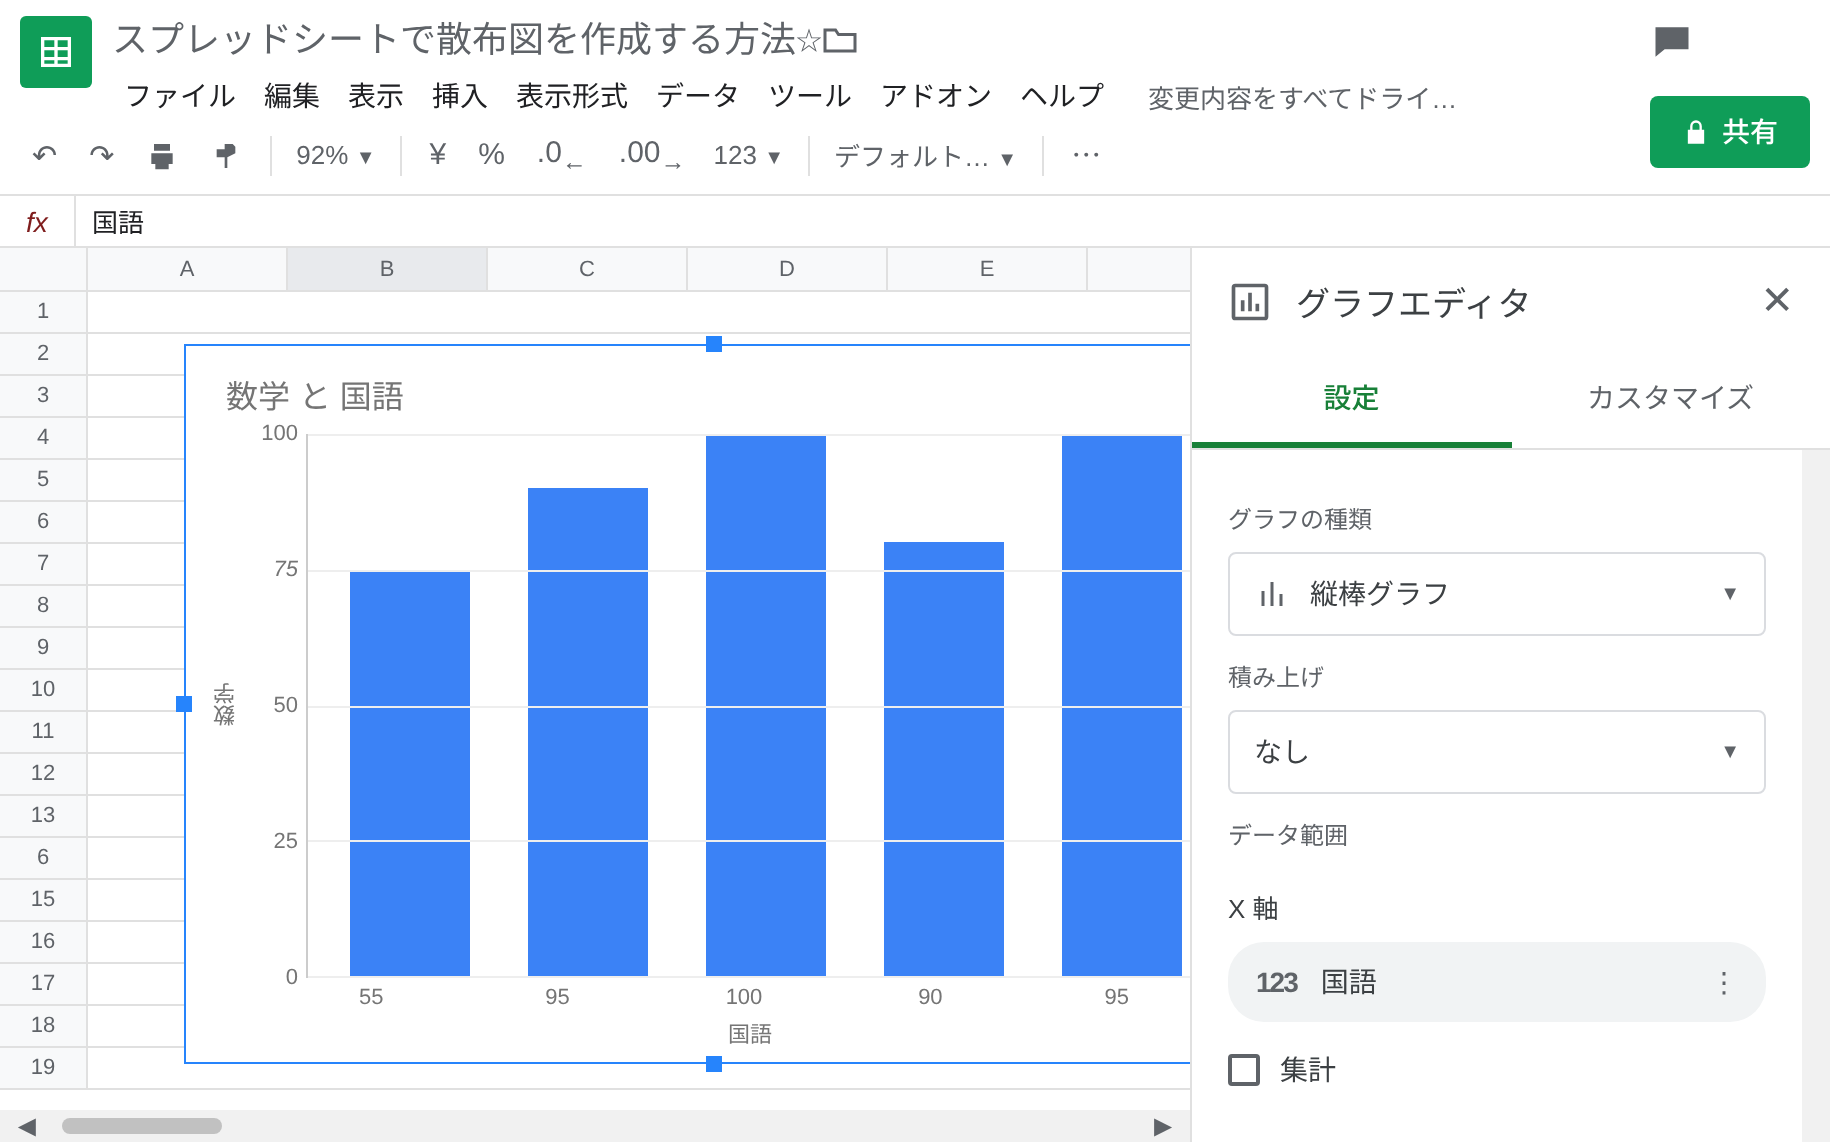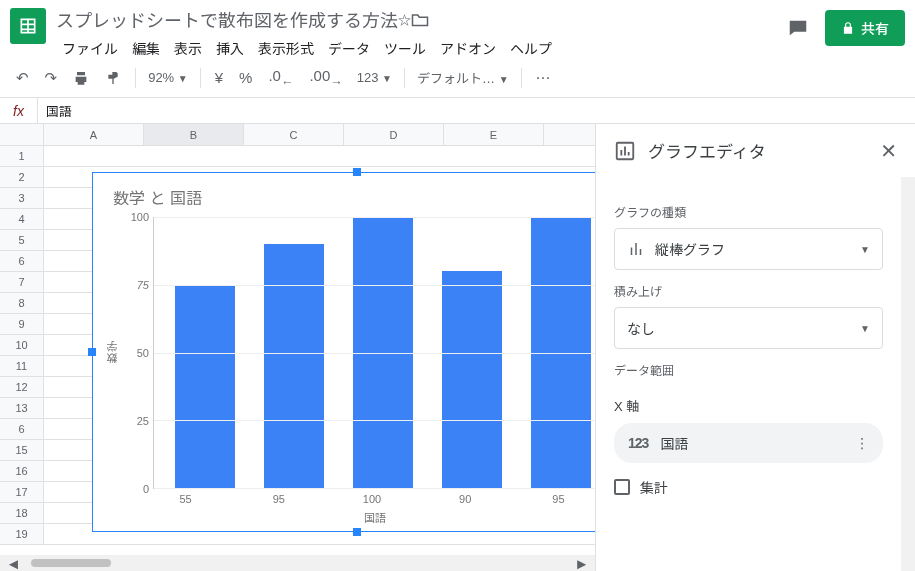--- a/index.html
+++ b/index.html
@@ -8,21 +8,21 @@
   .hdr { display: flex; align-items: flex-start; padding: 6px 10px 0 10px; height: 58px; border-bottom: 1px solid #fff; }
   .logo { width: 36px; height: 36px; background: #0f9d58; border-radius: 3px; display: flex; align-items: center; justify-content: center; margin-right: 10px; margin-top: 2px;}
   .logo svg { width: 20px; height: 20px; }
   .title-wrap { flex: 1; }
   .title-row { display: flex; align-items: center; gap: 0; }
   .doc-title { font-size: 18px; color: #5f6368; }
   .icon-gray { color: #5f6368; }
   .menubar { margin-top: 4px; display: flex; gap: 2px; font-size: 14px; color: #202124; align-items: center;}
   .menubar span { padding: 2px 6px; cursor: pointer; }
   .savemsg { color: #5f6368; font-size: 13px; margin-left: 8px;}
-  .hdr-right { display: flex; align-items: center; gap: 16px; padding-top: 4px;}
+  .hdr-right { display: flex; align-items: flex-start; gap: 16px; padding-top: 4px; flex-direction: column;}
   .share-btn { background: #0f9d58; color: #fff; border: none; border-radius: 4px; padding: 8px 16px; font-size: 14px; font-weight: 500; display: flex; align-items: center; gap: 6px; cursor: pointer;}
   
   .toolbar { display:flex; align-items:center; gap:4px; padding:4px 10px; border-bottom:1px solid #e0e0e0; height:40px;}
   .tb-btn { padding:4px 6px; color:#5f6368; cursor:pointer; border-radius:3px; font-size:15px;}
   .tb-sep { width:1px; height:20px; background:#e0e0e0; margin:0 4px;}
   .tb-text { color:#5f6368; font-size:13px; padding:0 4px;}
   
   .fxbar { display:flex; align-items:center; border-bottom:1px solid #e0e0e0; height:26px;}
   .fx-label { width:38px; text-align:center; color:#7f1d1d; font-style:italic; border-right:1px solid #e0e0e0; height:100%; line-height:26px; font-size:14px;}
   .fx-val { padding-left:8px; font-size:13px;}
@@ -104,20 +104,21 @@
     <div class="menubar">
       <span>ファイル</span>
       <span>編集</span>
       <span>表示</span>
       <span>挿入</span>
       <span>表示形式</span>
       <span>データ</span>
       <span>ツール</span>
       <span>アドオン</span>
       <span>ヘルプ</span>
+      <span class="savemsg">変更内容をすべてドライ…</span>
     </div>
   </div>
   <div class="hdr-right">
     <span class="icon-gray">
       <svg width="22" height="22" viewBox="0 0 24 24">
           <path d="M3 4h18v12H8l-5 4z" fill="#5f6368"></path>
         </svg>
     </span>
     <button class="share-btn">
       <svg width="14" height="14" viewBox="0 0 24 24" fill="#fff">
@@ -250,20 +251,24 @@
     <div class="panel-hdr">
       <span>
         <svg width="22" height="22" viewBox="0 0 24 24" fill="none" stroke="#5f6368" stroke-width="2">
             <rect x="3" y="3" width="18" height="18" rx="1"></rect>
             <path d="M8 17V11M12 17V7M16 17v-4"></path>
           </svg>
       </span>
       <div class="panel-title">グラフエディタ</div>
       <span class="icon-gray" style="font-size:20px;cursor:pointer;">✕</span>
     </div>
+    <div class="tabs">
+      <div class="tab active">設定</div>
+      <div class="tab">カスタマイズ</div>
+    </div>
     <div style="display:flex; flex:1; overflow:hidden;">
       <div class="panel-body" style="flex:1;">
         <div class="field-label">グラフの種類</div>
         <div class="select">
           <span class="lead">
             <svg width="18" height="18" viewBox="0 0 24 24" fill="none" stroke="#5f6368" stroke-width="2">
                 <path d="M6 20V10M12 20V4M18 20v-8"></path>
               </svg>
             <span>縦棒グラフ</span>
           </span>

